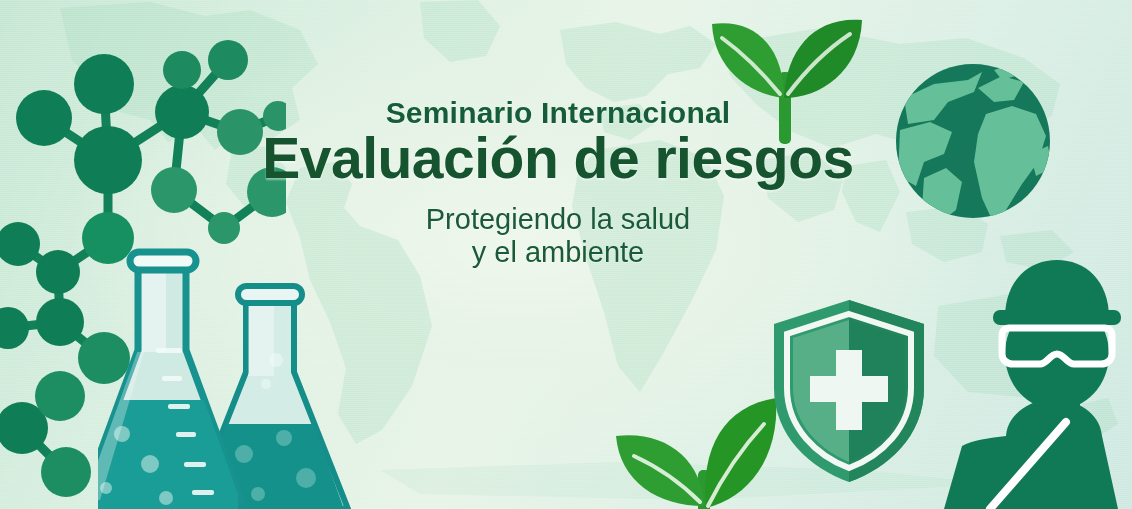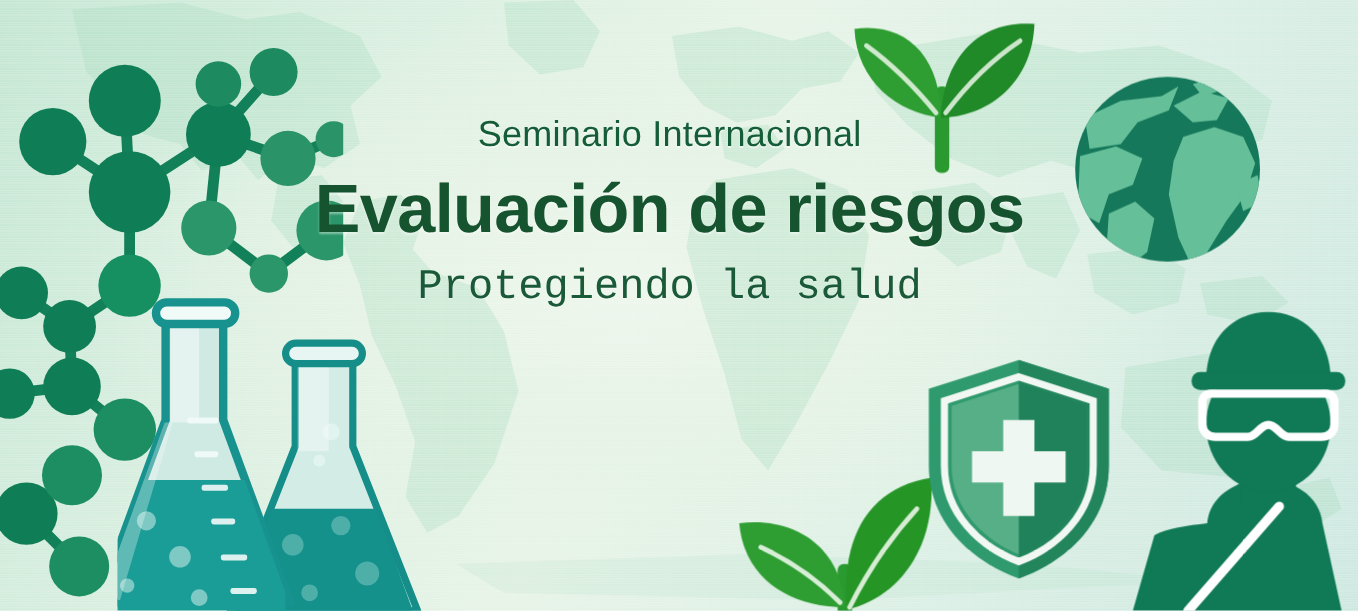--- a/index.html
+++ b/index.html
@@ -22,36 +22,35 @@
       repeating-linear-gradient(90deg, rgba(0,0,0,.035) 0 1px, rgba(0,0,0,0) 1px 2px);
     mix-blend-mode:overlay;
   }
 
   
   #textblock{
     position:absolute;left:228px;top:96px;width:660px;
     text-align:center;z-index:20;
   }
   #eyebrow{
-    font-size:30px;font-weight:400;letter-spacing:.2px;
-    color:#155d38;line-height:1.1;margin:0 0 18px 0;
+    font-size:30px;font-weight:700;letter-spacing:.2px;
+    color:#155d38;line-height:1.1;margin:0 0 2px 0;
     text-shadow:0 1px 1px rgba(255,255,255,.55);
   }
   #headline{
     font-size:57px;font-weight:700;line-height:.98;
     color:#16532f;margin:0 0 10px 0;
     letter-spacing:-.5px;
     text-shadow:0 2px 2px rgba(255,255,255,.45);
   }
   #headline .l2{display:block;}
   #subtitle{
-    font-size:35px;font-weight:400;line-height:1.16;
+    font-size:29px;font-weight:400;line-height:1.16;
     color:#1a5a38;margin:16px 0 0 0;
     text-shadow:0 1px 1px rgba(255,255,255,.5);
-    font-family:Liberation Mono, monospace;
   }
   #subtitle .s2{display:block;}
 
   .art{position:absolute;z-index:10;}
   #molecules{left:-14px;top:40px;width:300px;height:470px;}
   #flasks{left:98px;top:232px;width:268px;height:277px;z-index:14;}
   #sprout-top{left:700px;top:2px;width:170px;height:150px;}
   #leaf-bottom{left:612px;top:386px;width:190px;height:123px;}
   #globe{left:890px;top:58px;width:166px;height:166px;}
   #shield{left:768px;top:296px;width:162px;height:190px;}
@@ -270,17 +269,18 @@
     <path d="M150 176 L74 263" stroke="#ffffff" stroke-width="8" fill="none" stroke-linecap="round"></path>
   </svg>
 
   <div id="textblock">
     <div id="eyebrow">Seminario Internacional</div>
     <h1 id="headline">
       <span class="l1">Evaluación de riesgos</span>
     </h1>
     <div id="subtitle">
       <span class="s1">Protegiendo la salud</span>
+      <span class="s2">y el ambiente</span>
     </div>
   </div>
 
   <div id="grain"></div>
 </div>
 
 </body></html>

